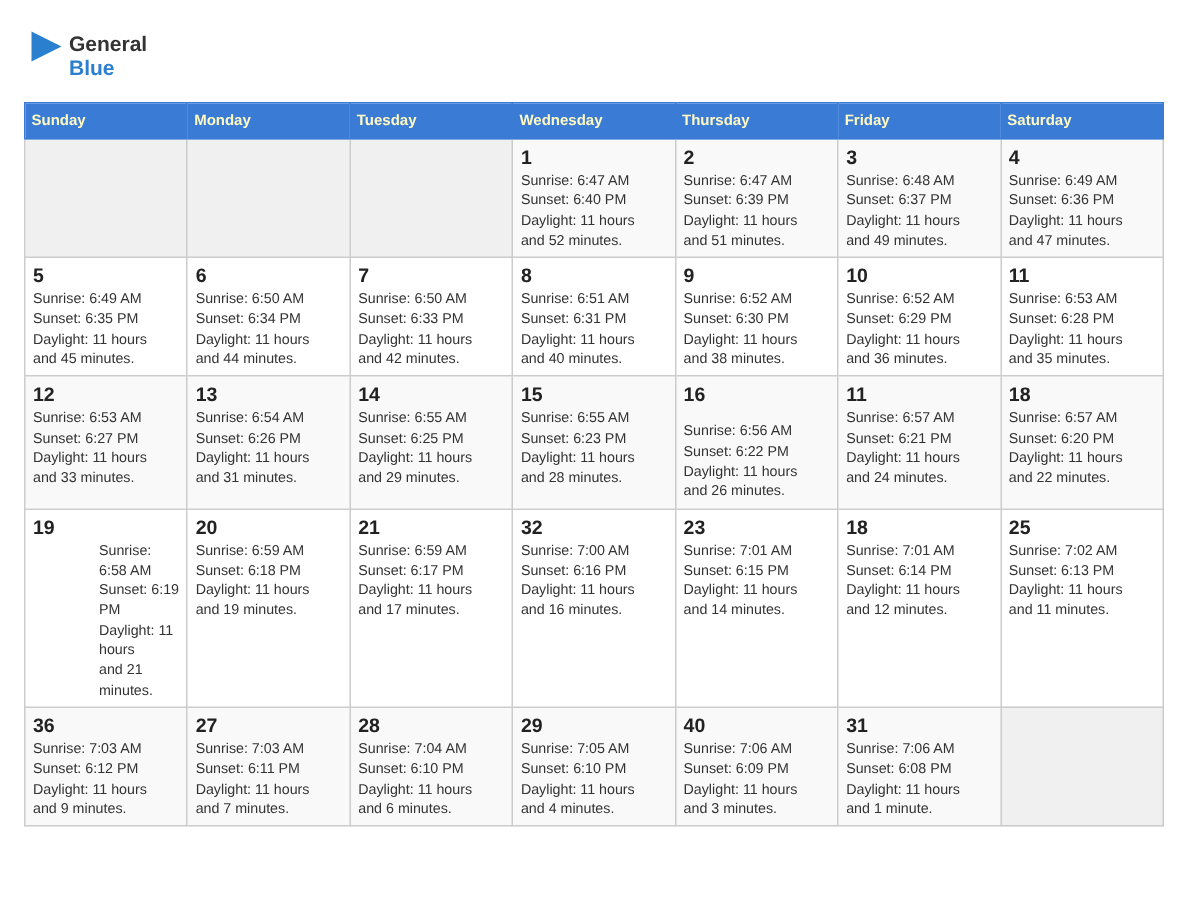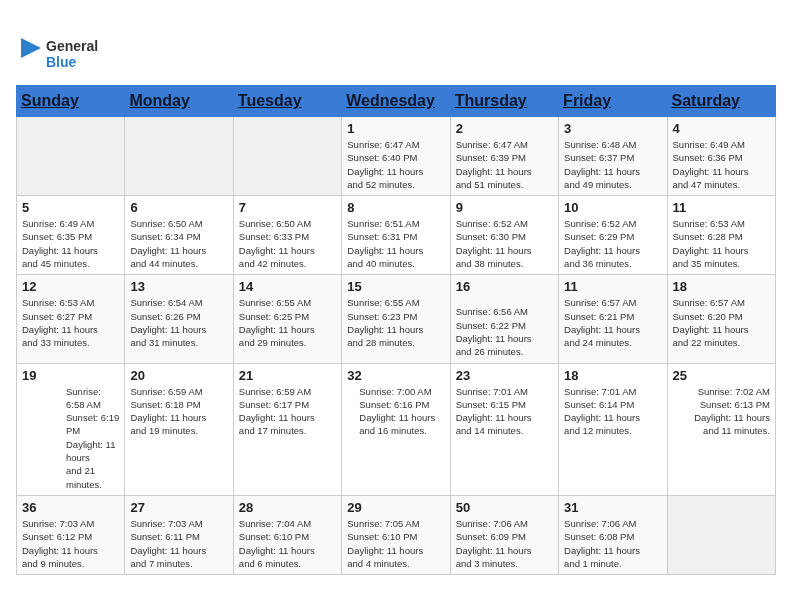--- a/index.html
+++ b/index.html
@@ -8,21 +8,20 @@
       background: #fff;
       width: 792px;
       min-height: 612px;
       padding: 16px;
     }
     .header {
       display: flex;
       align-items: flex-start;
       justify-content: space-between;
       margin-bottom: 12px;
-      margin-top: 17px;
     }
     .logo {
       display: flex;
       align-items: center;
       gap: 4px;
     }
     .title-block {
       text-align: right;
     }
     .month-title {
@@ -35,27 +34,26 @@
       font-size: 15px;
       color: #444;
     }
     .calendar {
       width: 100%;
       border-collapse: collapse;
       border: 1px solid #ccc;
     }
     .calendar th {
       background: #3a7bd5;
-      color: #0f172a;
-      font-size: 16px;
+      color: #fef9c3;
+      font-size: 10px;
       font-weight: bold;
       padding: 6px 4px;
       text-align: left;
       border: 1px solid #3a7bd5;
-      text-decoration: underline;
     }
     .calendar td {
       vertical-align: top;
       border: 1px solid #ccc;
       padding: 4px 5px;
       width: calc(100%/7);
       min-height: 80px;
       background: #fff;
     }
     .calendar tr:nth-child(odd) td {
@@ -261,42 +259,42 @@
         </td>
         <td>
           <div class="day-number">21</div>
           <div class="day-info" style="white-space: pre-line;">Sunrise: 6:59 AM
 Sunset: 6:17 PM
 Daylight: 11 hours
 and 17 minutes.</div>
         </td>
         <td>
           <div class="day-number">32</div>
-          <div class="day-info" style="white-space: pre-line; margin-left: 12px;">Sunrise: 7:00 AM
+          <div class="day-info" style="white-space: pre-line;">Sunrise: 7:00 AM
 Sunset: 6:16 PM
 Daylight: 11 hours
 and 16 minutes.</div>
         </td>
         <td>
           <div class="day-number">23</div>
           <div class="day-info" style="white-space: pre-line;">Sunrise: 7:01 AM
 Sunset: 6:15 PM
 Daylight: 11 hours
 and 14 minutes.</div>
         </td>
         <td>
           <div class="day-number">18</div>
           <div class="day-info" style="white-space: pre-line;">Sunrise: 7:01 AM
 Sunset: 6:14 PM
 Daylight: 11 hours
 and 12 minutes.</div>
         </td>
         <td>
           <div class="day-number">25</div>
-          <div class="day-info" style="white-space: pre-line; text-align: right;">Sunrise: 7:02 AM
+          <div class="day-info" style="white-space: pre-line;">Sunrise: 7:02 AM
 Sunset: 6:13 PM
 Daylight: 11 hours
 and 11 minutes.</div>
         </td>
       </tr>
       <tr>
         <td>
           <div class="day-number">36</div>
           <div class="day-info" style="white-space: pre-line;">Sunrise: 7:03 AM
 Sunset: 6:12 PM
@@ -318,21 +316,21 @@
 and 6 minutes.</div>
         </td>
         <td>
           <div class="day-number">29</div>
           <div class="day-info" style="white-space: pre-line;">Sunrise: 7:05 AM
 Sunset: 6:10 PM
 Daylight: 11 hours
 and 4 minutes.</div>
         </td>
         <td>
-          <div class="day-number">50</div>
+          <div class="day-number">40</div>
           <div class="day-info" style="white-space: pre-line;">Sunrise: 7:06 AM
 Sunset: 6:09 PM
 Daylight: 11 hours
 and 3 minutes.</div>
         </td>
         <td>
           <div class="day-number">31</div>
           <div class="day-info" style="white-space: pre-line;">Sunrise: 7:06 AM
 Sunset: 6:08 PM
 Daylight: 11 hours

